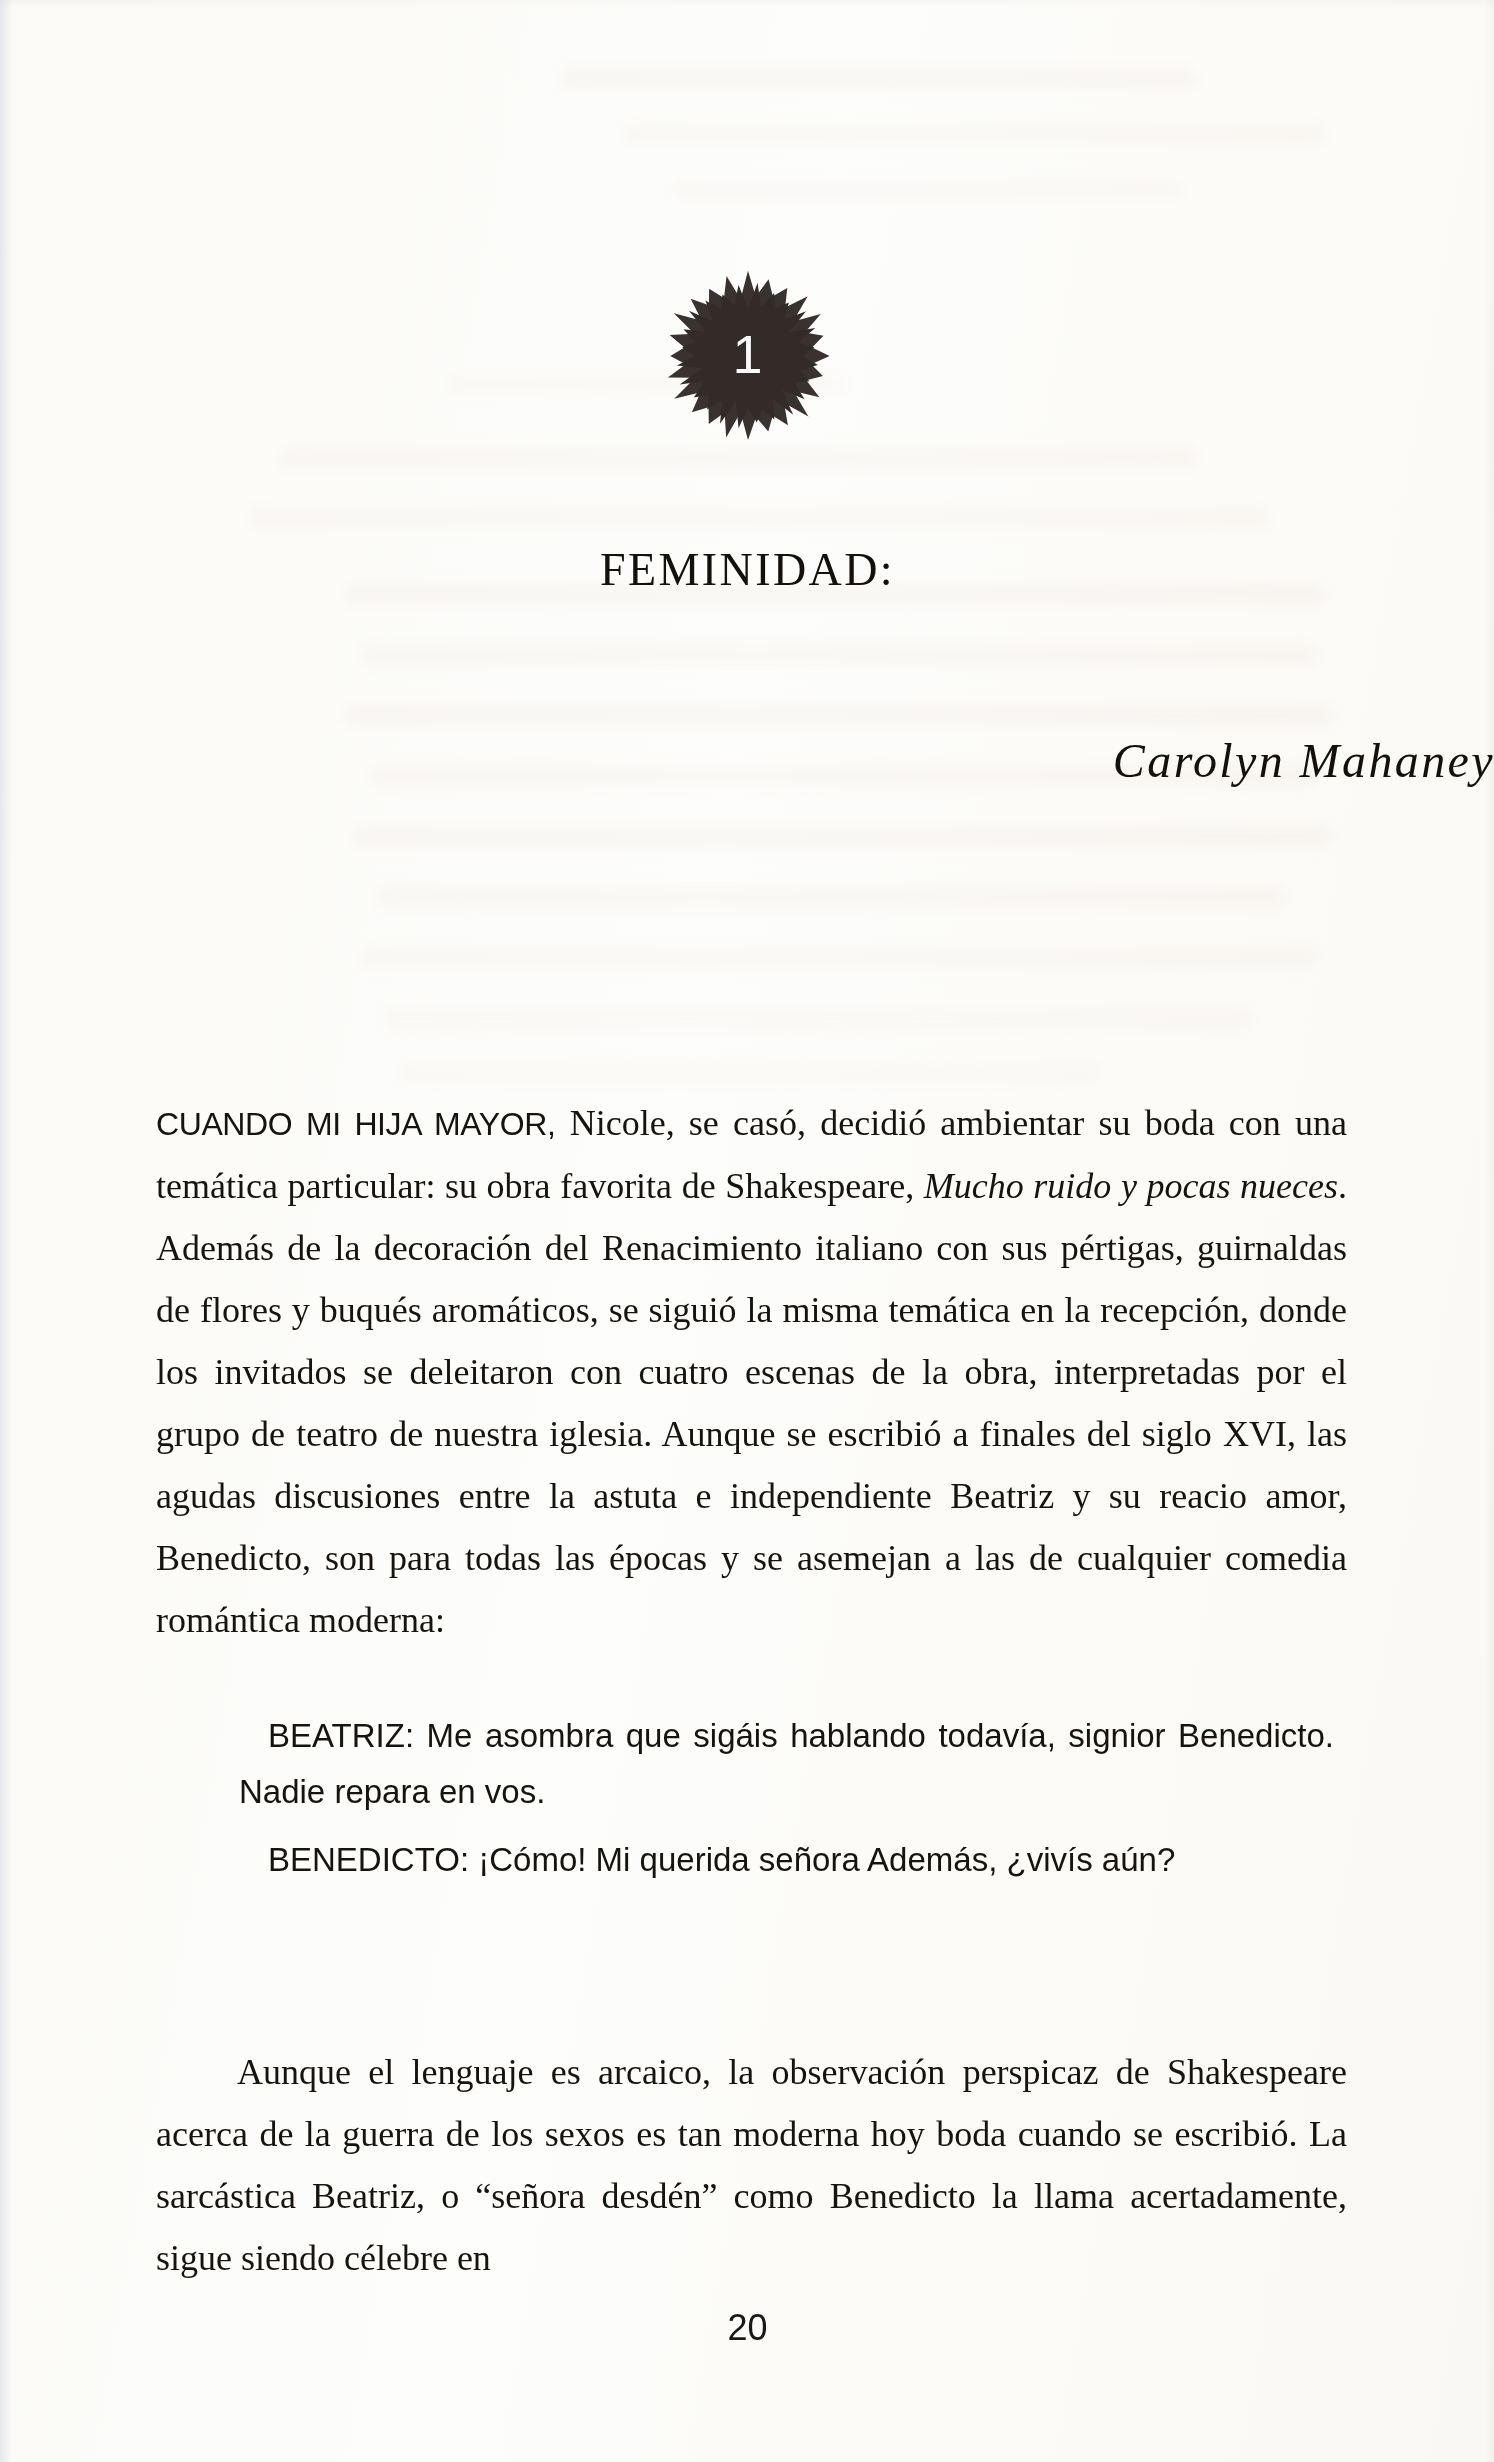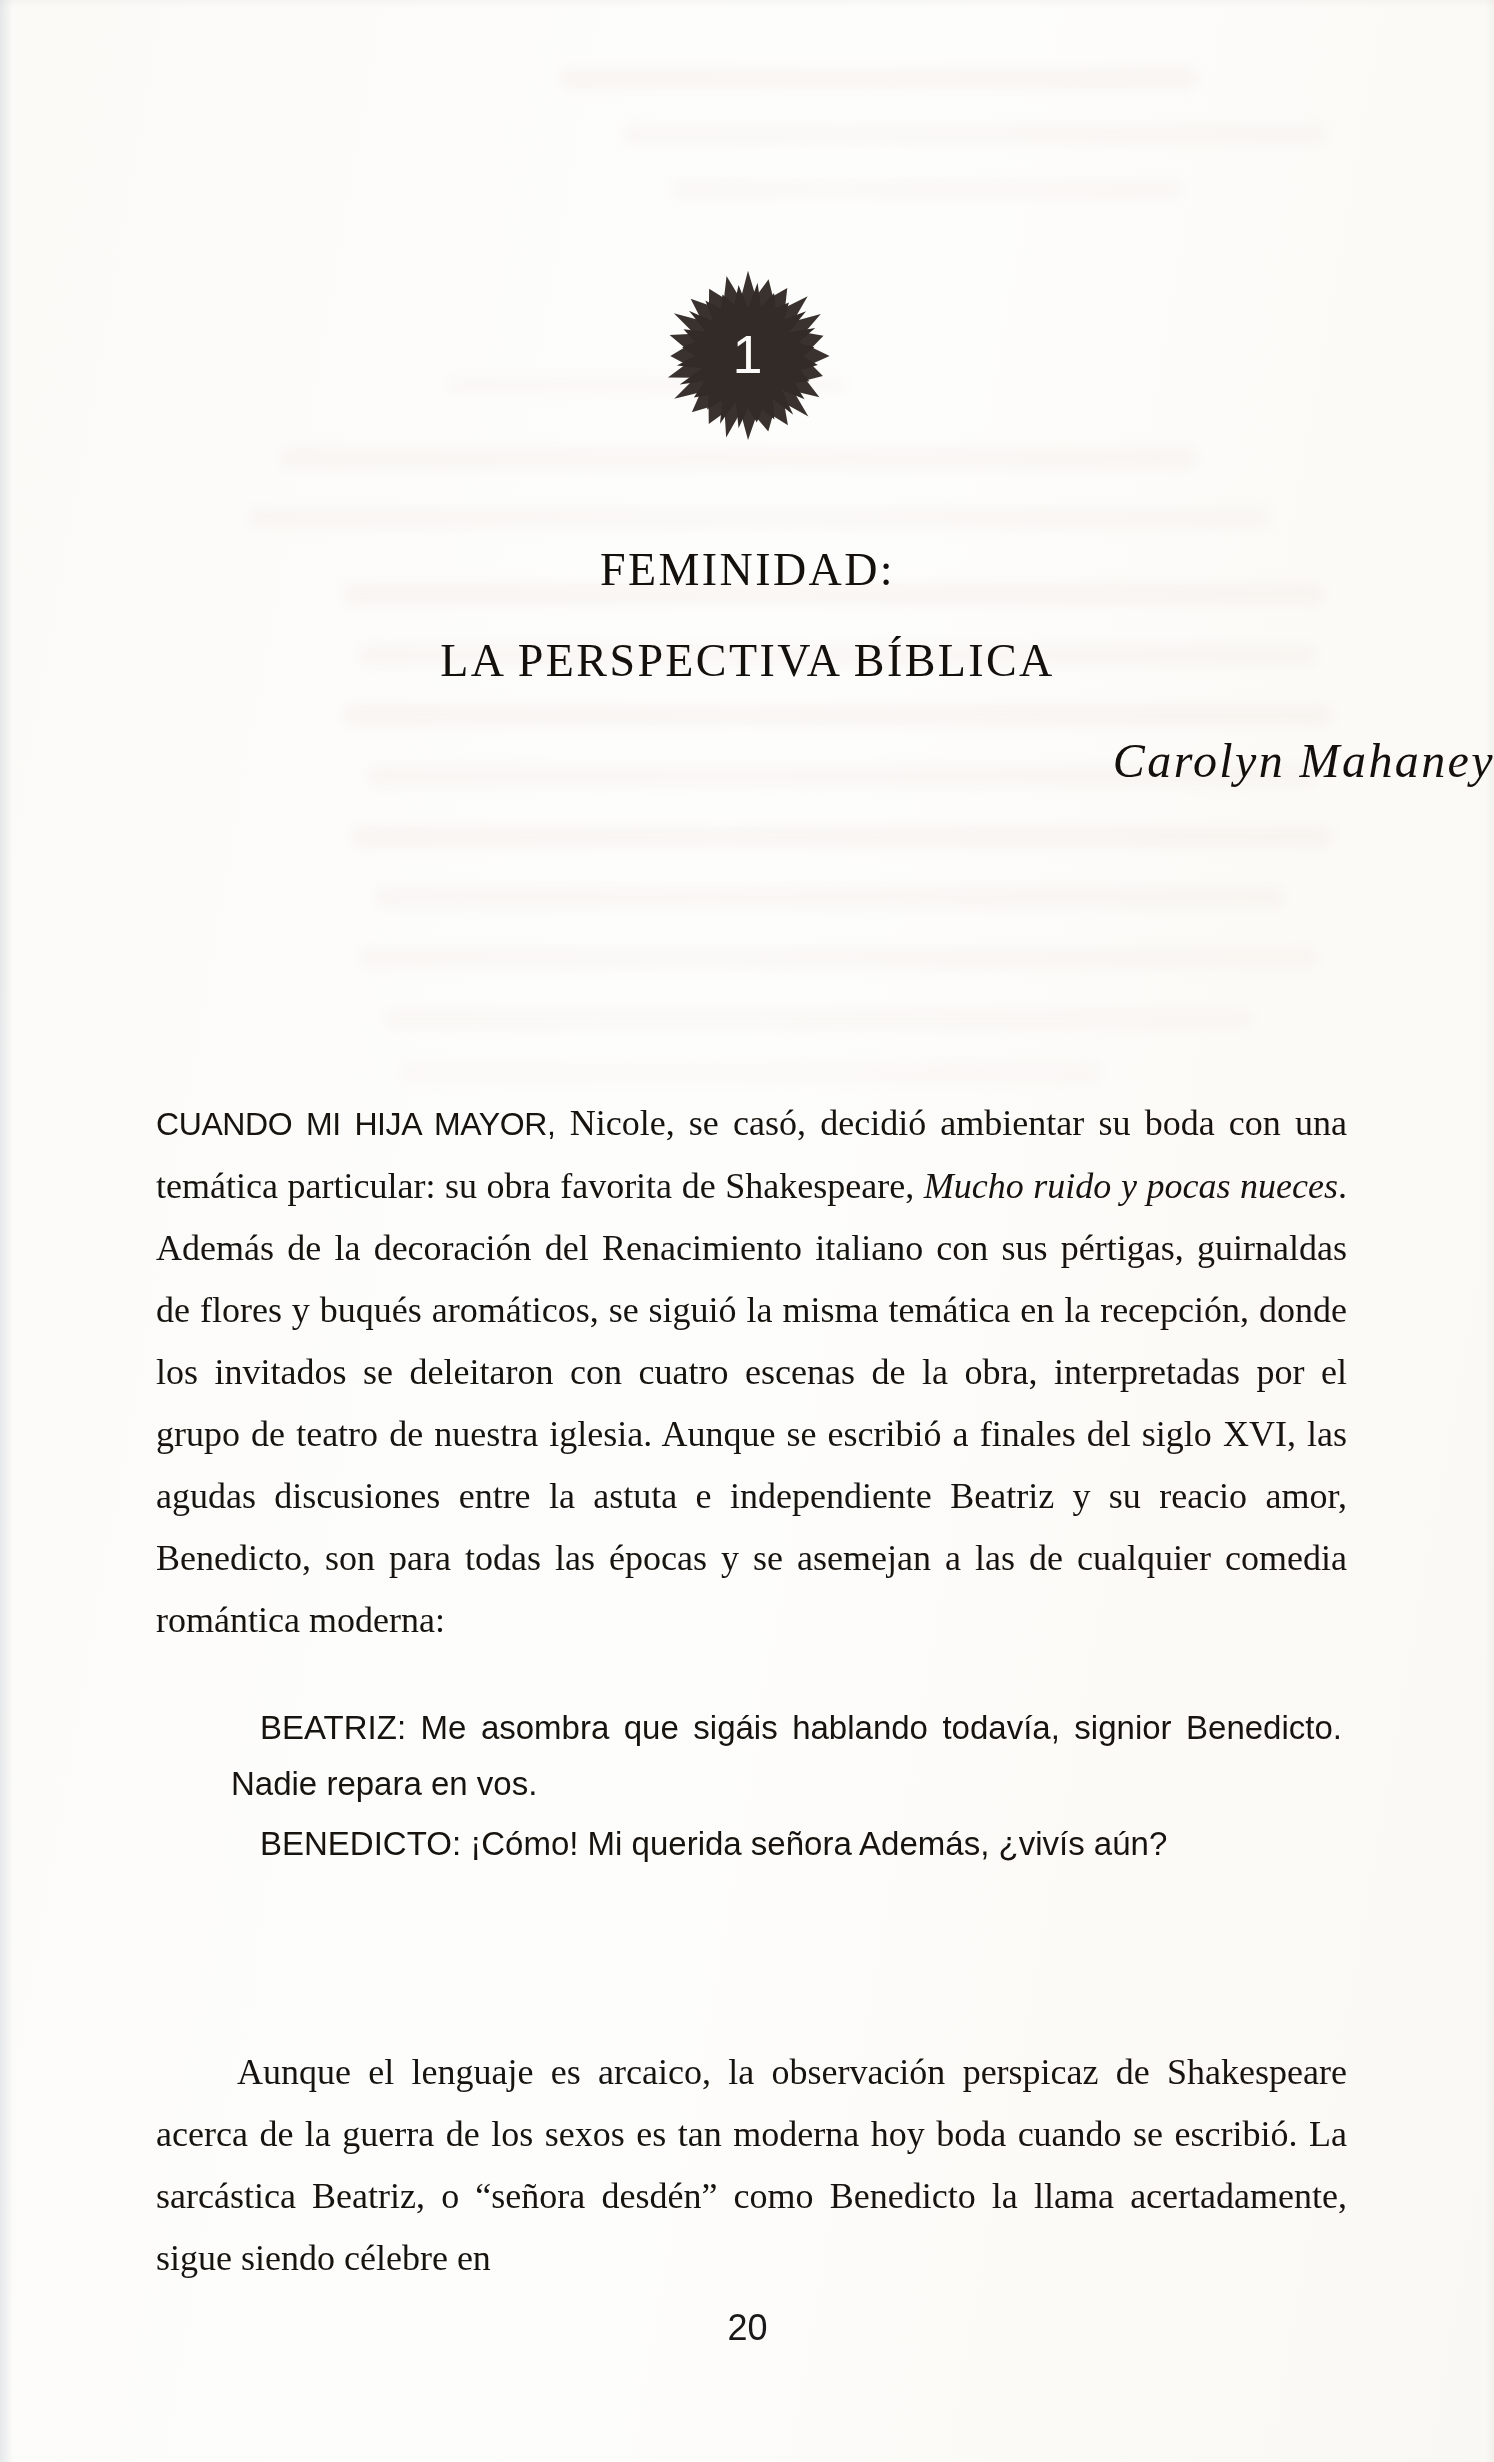--- a/index.html
+++ b/index.html
@@ -49,21 +49,21 @@
     font-family:"Liberation Sans",sans-serif;
     font-size:32px;letter-spacing:-0.4px;
   }
   .italic{font-style:italic;}
 
   .quote{
     position:absolute;left:227px;top:1696px;width:1119px;
     font-family:"Liberation Sans",sans-serif;font-size:33px;line-height:56px;
     text-align:justify;color:#17130e;
   }
-  .quote p{margin:4px;text-indent:29px;}
+  .quote p{margin:12px;text-indent:29px;}
   .quote sup{font-size:20px;line-height:0;vertical-align:super;}
 
   .pagenum{
     position:absolute;top:2307px;left:0;width:100%;text-align:center;
     font-family:"Liberation Sans",sans-serif;font-size:36px;color:#191919;
   }
 </style>
 </head>
 <body>
 
@@ -90,21 +90,20 @@
   <div class="ornament">
     <svg viewBox="0 0 220 220" aria-hidden="true">
       <polygon id="ornament-star" fill="#3a322e" points="212.0,110.0 189.0,120.4 203.7,135.1 182.9,140.2 199.3,161.6 166.8,153.6 185.5,185.5 155.1,168.8 159.9,196.5 140.9,184.7 135.3,204.4 120.0,186.2 110.0,215.1 100.7,180.4 82.7,211.9 80.8,180.5 61.0,194.9 60.7,174.2 39.8,180.2 50.8,155.4 17.8,163.3 44.0,137.3 9.9,136.8 32.2,120.2 12.9,110.0 30.6,99.5 12.0,83.7 42.9,82.2 17.3,56.5 52.3,65.8 38.3,38.3 61.2,46.5 61.4,25.9 80.0,37.6 83.2,9.9 100.7,39.2 110.0,3.5 119.7,36.0 135.7,14.1 141.0,35.2 159.1,25.0 156.4,49.5 184.6,35.4 166.3,66.8 201.0,57.4 181.0,80.6 204.4,84.7 190.1,99.5"></polygon>
       <polygon id="ornament-star2" fill="#322b27" points="197.3,121.4 175.4,127.5 186.7,141.7 168.0,143.4 180.7,164.2 152.2,152.1 166.5,183.5 141.1,163.7 142.9,189.3 127.9,176.4 121.0,193.0 110.1,174.8 98.2,200.4 94.8,167.0 75.0,194.6 77.9,165.7 58.9,176.8 61.3,158.8 42.3,162.0 55.8,141.4 24.6,145.5 52.7,125.4 21.1,121.8 43.6,110.1 27.6,99.2 44.2,92.4 29.2,76.6 57.4,79.7 36.2,53.5 67.1,67.1 56.7,40.7 75.9,51.1 78.1,33.2 92.8,45.9 98.2,21.1 109.9,50.6 122.0,18.3 126.2,49.5 142.6,31.1 144.4,50.3 161.1,43.2 155.4,64.5 182.6,54.2 161.1,80.4 194.1,75.1 172.6,93.2 193.0,99.0 178.8,109.9"></polygon>
     </svg>
     <span class="chapter-num">1</span>
   </div>
 
   <div class="title">
     <div>FEMINIDAD:</div>
-    <div>LA PERSPECTIVA BÍBLICA</div>
   </div>
 
   <div class="author">Carolyn Mahaney</div>
 
   <p class="para" id="p1"><span class="leadin">CUANDO MI HIJA MAYOR,</span><span> Nicole, se casó, decidió ambientar su boda con una temática particular: su obra favorita de Shakespeare, </span><span class="italic">Mucho ruido y pocas nueces</span><span>. Además de la decoración del Renacimiento italiano con sus pértigas, guirnaldas de flores y buqués aromáticos, se siguió la misma temática en la recepción, donde los invitados se deleitaron con cuatro escenas de la obra, interpretadas por el grupo de teatro de nuestra iglesia. Aunque se escribió a finales del siglo XVI, las agudas discusiones entre la astuta e independiente Beatriz y su reacio amor, Benedicto, son para todas las épocas y se asemejan a las de cualquier comedia romántica moderna:</span></p>
 
   <div class="quote">
     <p><span>BEATRIZ:</span><span> Me asombra que sigáis hablando todavía, signior Benedicto. Nadie repara en vos.</span></p>
     <p><span>BENEDICTO:</span><span> ¡Cómo! Mi querida señora Además, ¿vivís aún?</span></p>
   </div>

